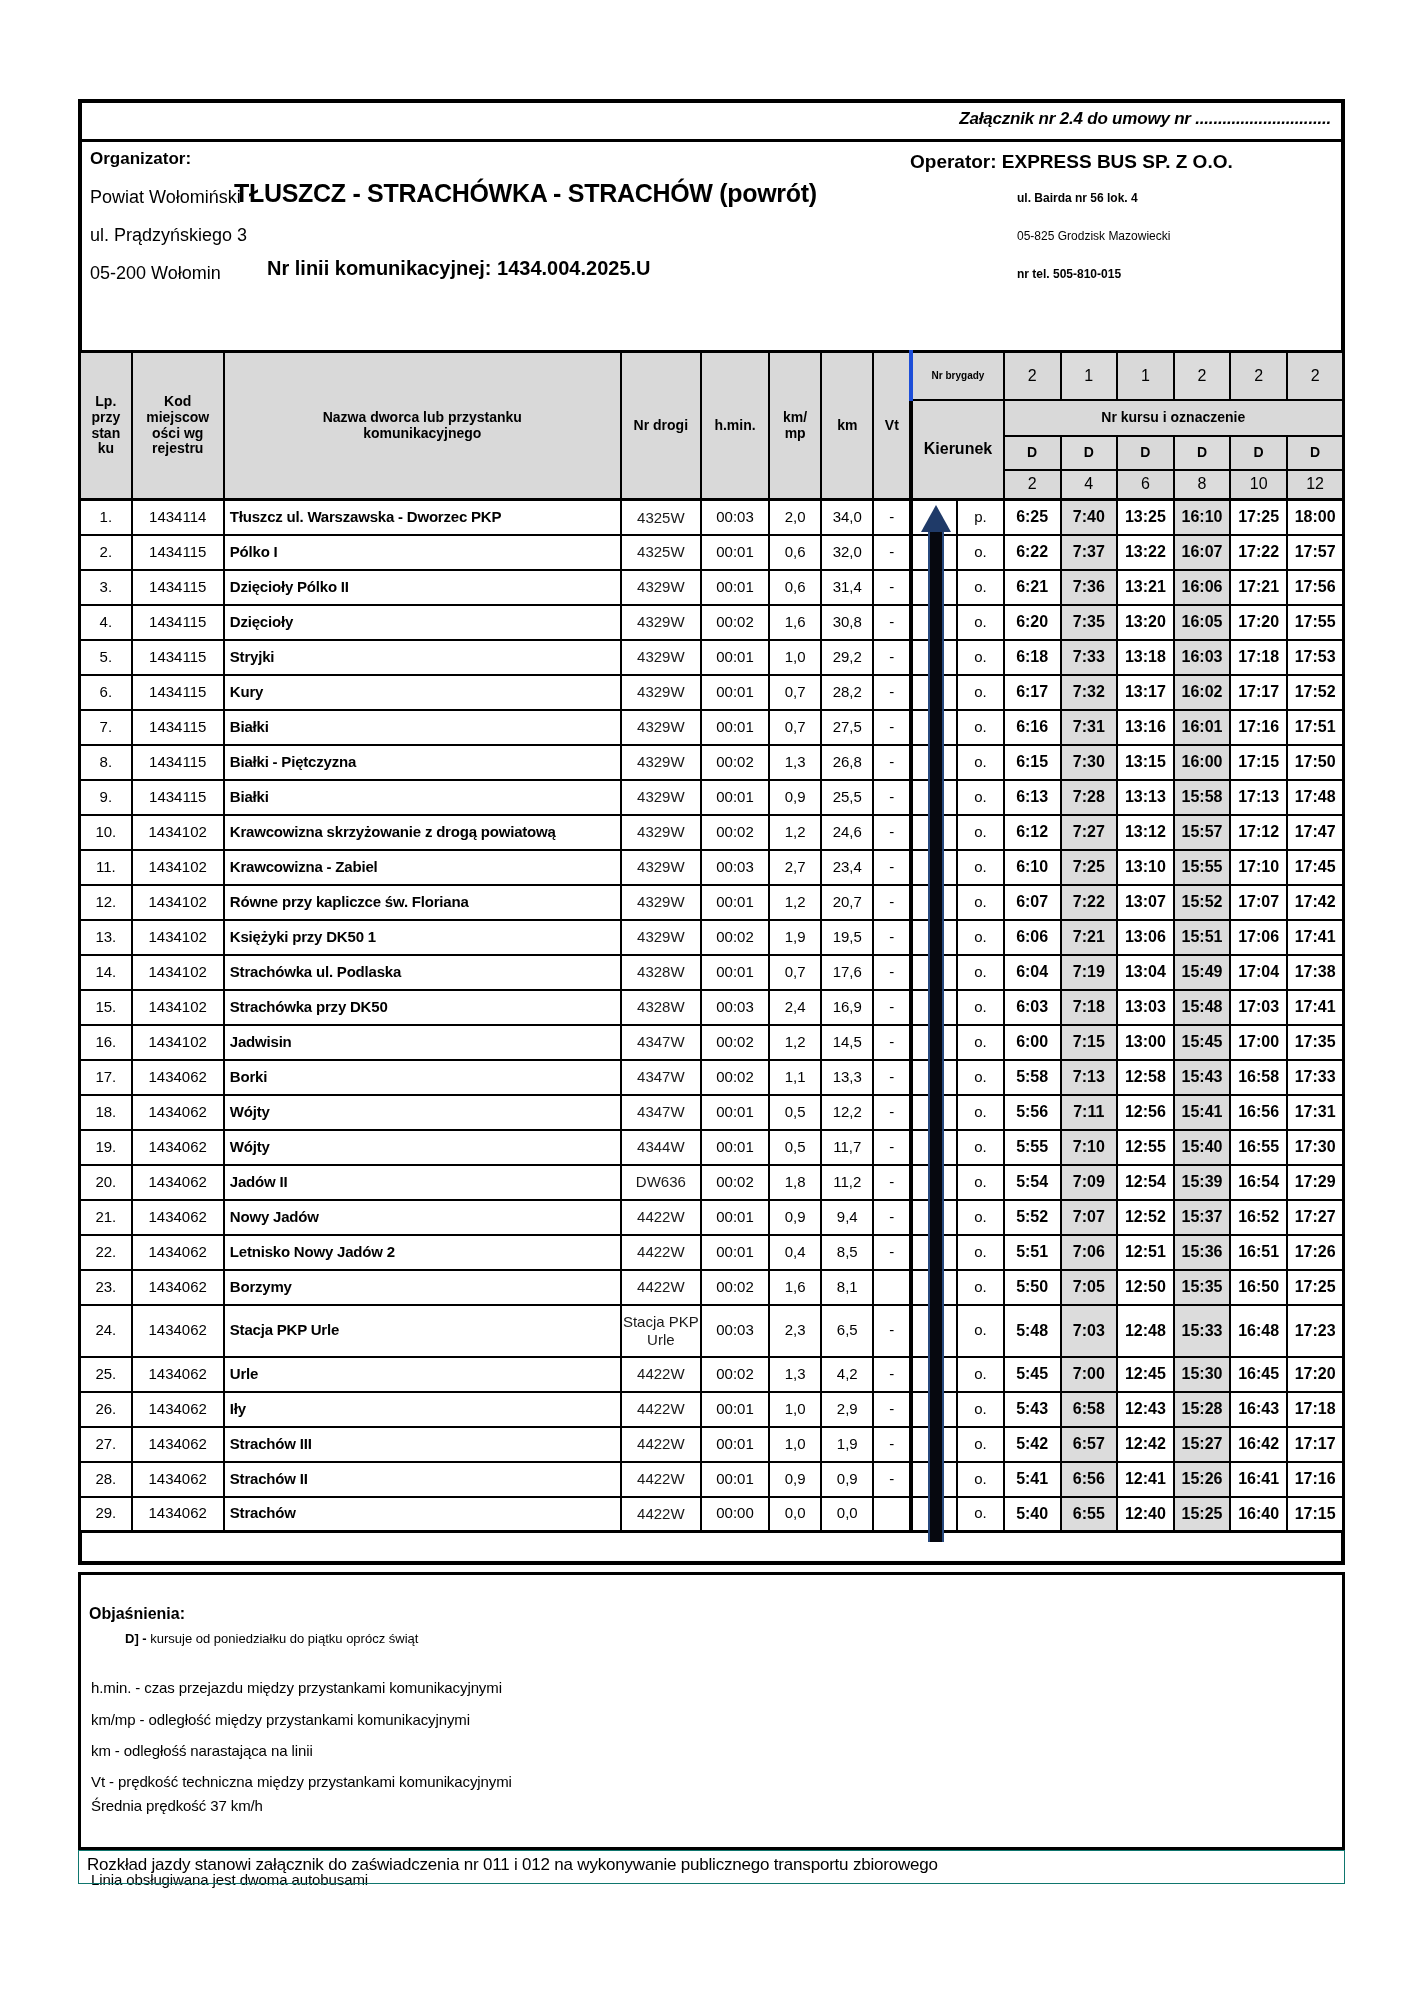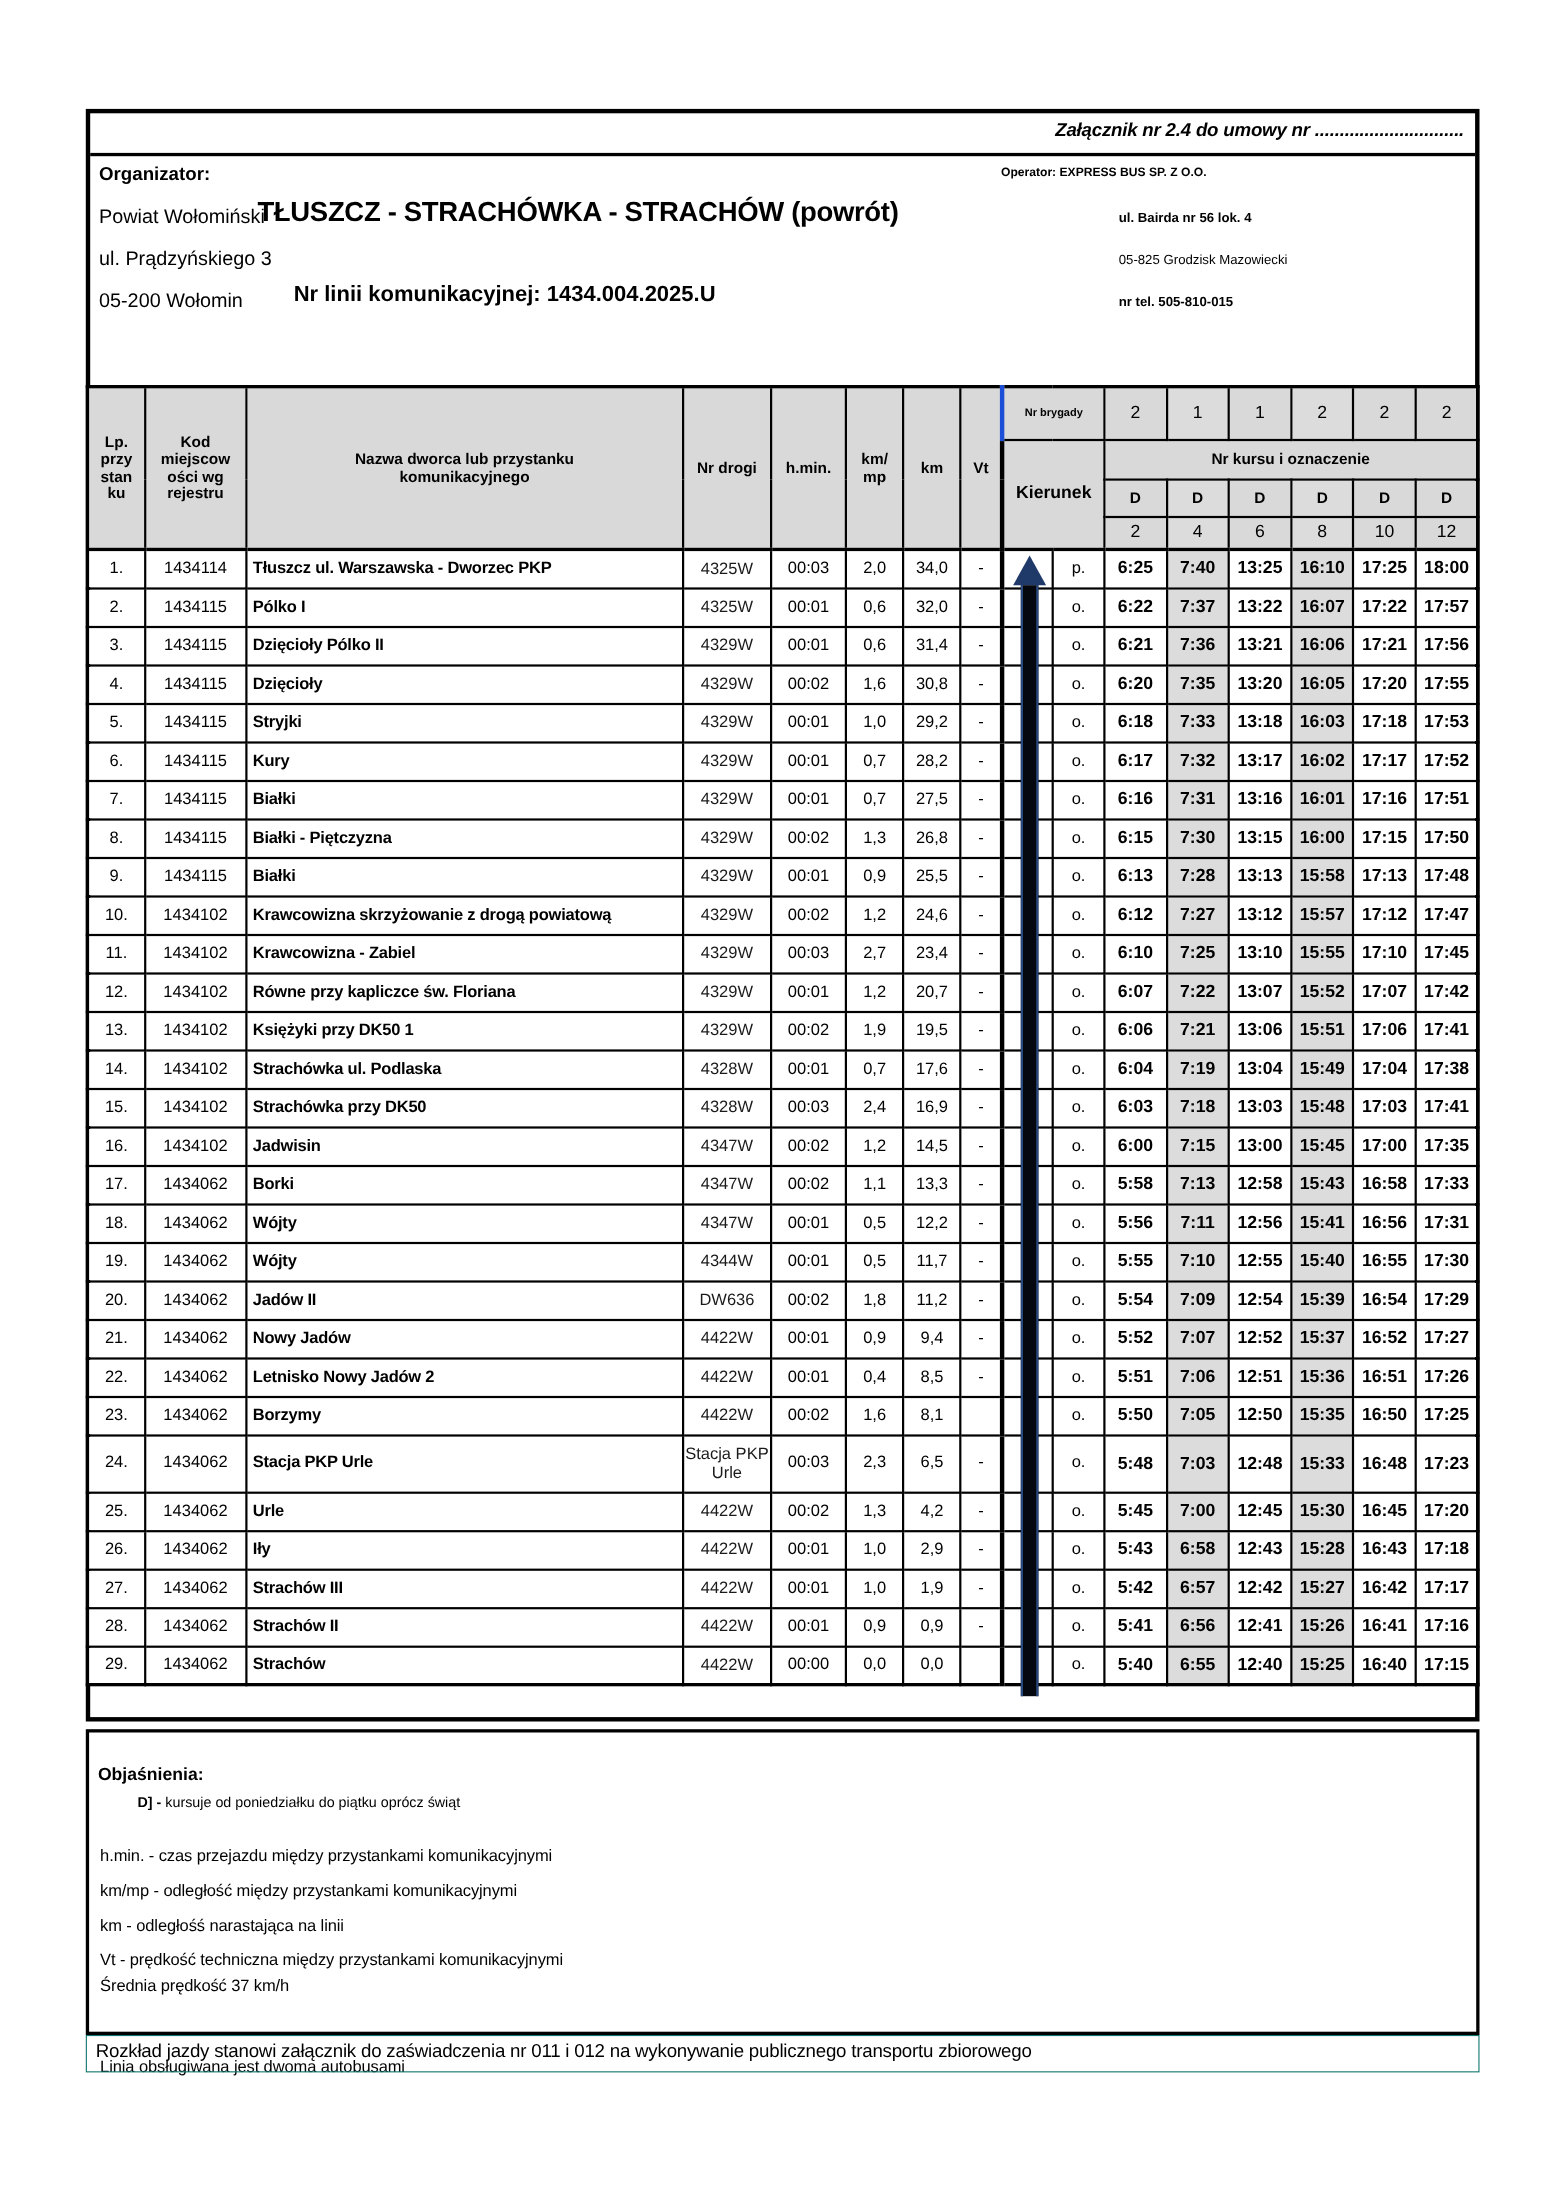--- a/index.html
+++ b/index.html
@@ -12,21 +12,21 @@
   
   .main-box{left:78px;top:99px;width:1267px;height:1466px;border:4px solid #000;box-sizing:border-box;}
   .attach-line{right:10px;top:6px;font-size:17px;font-weight:bold;font-style:italic;letter-spacing:-0.2px;}
   .attach-sep{left:0;top:36px;width:100%;height:3px;background:#000;}
   .org-label{left:8px;top:46px;font-size:17px;font-weight:bold;}
   .org-name{left:8px;top:84px;font-size:18px;}
   .org-street{left:8px;top:122px;font-size:18px;}
   .org-city{left:8px;top:160px;font-size:18px;}
   .route-title{left:152px;top:76px;font-size:25px;font-weight:bold;letter-spacing:-0.3px;}
   .line-no{left:185px;top:154px;font-size:20px;font-weight:bold;}
-  .op1{left:828px;top:48px;font-size:11px;font-weight:bold;}
+  .op1{left:828px;top:48px;font-size:19px;font-weight:bold;}
   .op2{left:935px;top:88px;font-size:12px;font-weight:bold;}
   .op3{left:935px;top:126px;font-size:12px;}
   .op4{left:935px;top:164px;font-size:12px;font-weight:bold;}
   
   table.tt{
     position:absolute;left:78px;top:350px;width:1267px;
     border-collapse:collapse;table-layout:fixed;border:3px solid #000;
   }
   .tt th,.tt td{border:2px solid #000;text-align:center;vertical-align:middle;
     padding:0;overflow:hidden;white-space:pre-line;line-height:1.12;}

